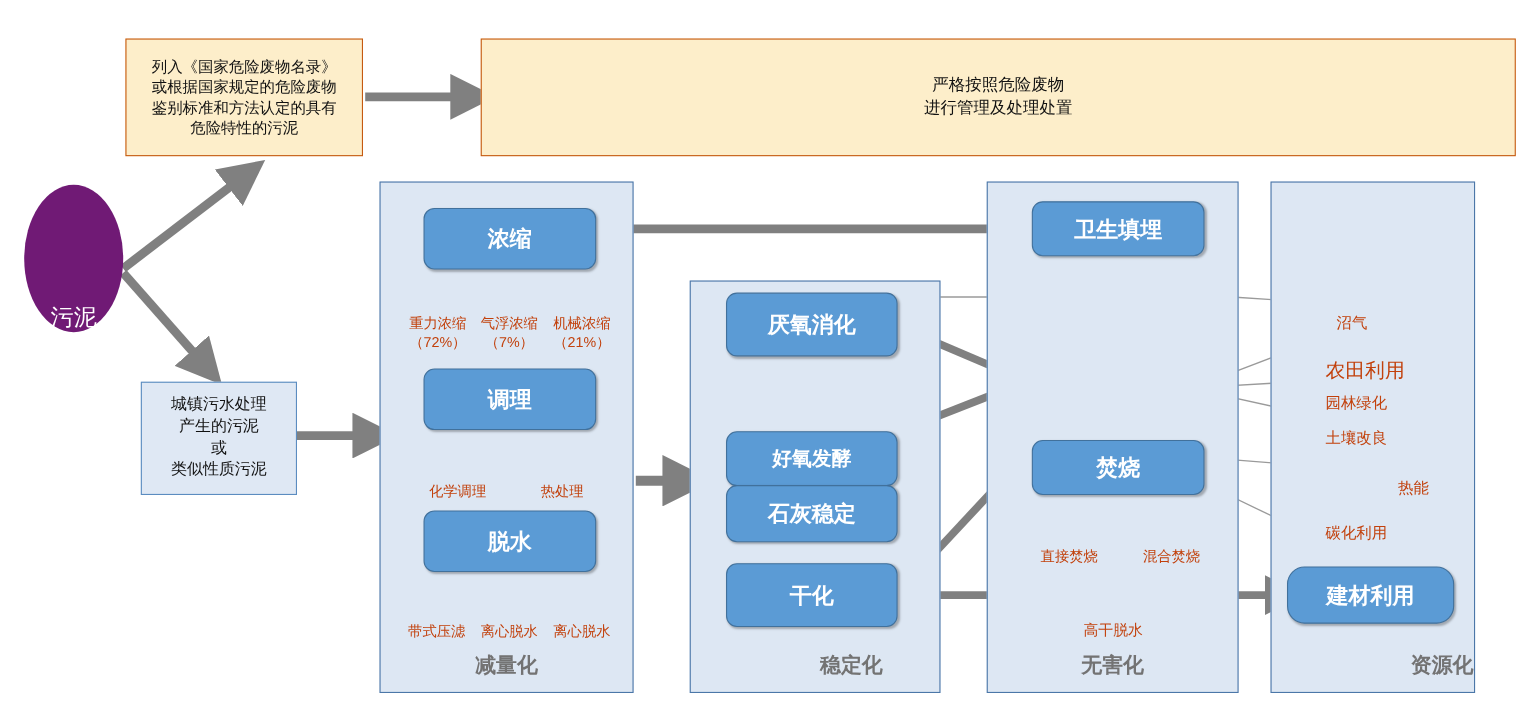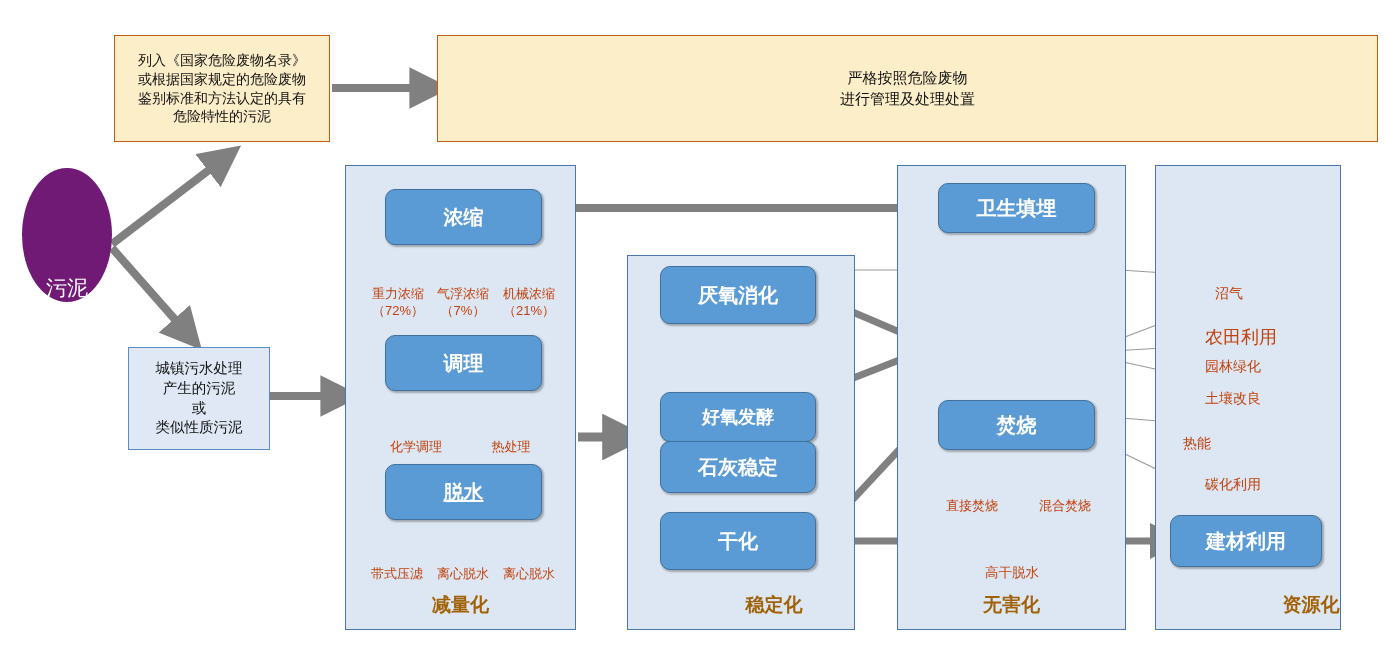--- a/index.html
+++ b/index.html
@@ -20,21 +20,21 @@
       display:flex;align-items:center;justify-content:center;text-align:center;
       color:#111;line-height:1.35;white-space:pre-line;}
 
   
   .ellipse{background:#701a75;border-radius:50%;
       display:flex;align-items:flex-end;justify-content:center;
       color:#fff;font-weight:normal;}
 
   
   .panel{background:#dde7f3;border:1.3px solid #4b77a8;}
-  .panel-title{position:absolute;text-align:center;font-weight:bold;color:#a16207;}
+  .panel-title{position:absolute;text-align:center;font-weight:bold;color:#737373;}
 
   
   .bluebox{background:#5b9bd5;border:1px solid #41719c;border-radius:10px;
       display:flex;align-items:center;justify-content:center;text-align:right;
       color:#ffffff;font-weight:bold;
       box-shadow:1.5px 1.5px 2px rgba(0,0,0,0.28);}
 
   
   .caption{position:absolute;text-align:center;color:#c2410c;line-height:1.3;
       white-space:pre-line;}
@@ -146,21 +146,21 @@
   <div class="node bluebox" style="left:385px;top:335px;width:157px;height:56px;font-size:20px;">
     <span>调理</span>
   </div>
   <div class="caption" style="left:364px;top:422px;width:104px;font-size:13px;">
     <span>化学调理</span>
   </div>
   <div class="caption" style="left:466px;top:422px;width:90px;font-size:13px;">
     <span>热处理</span>
   </div>
 
-  <div class="node bluebox" style="left:385px;top:464px;width:157px;height:56px;font-size:20px;text-decoration:underline;">
+  <div class="node bluebox" style="left:385px;top:464px;width:157px;height:56px;font-size:20px;">
     <span>脱水</span>
   </div>
   <div class="caption" style="left:345px;top:549px;width:104px;font-size:13px;">
     <span>带式压滤</span>
   </div>
   <div class="caption" style="left:412px;top:549px;width:102px;font-size:13px;">
     <span>离心脱水</span>
   </div>
   <div class="caption" style="left:478px;top:549px;width:102px;font-size:13px;">
     <span>离心脱水</span>
@@ -215,24 +215,24 @@
   </div>
   <div class="caption" style="left:1205px;top:303px;width:110px;font-size:18px;text-align:left;">
     <span>农田利用</span>
   </div>
   <div class="caption" style="left:1205px;top:371px;width:110px;font-size:14px;text-align:left;">
     <span>土壤改良</span>
   </div>
   <div class="caption" style="left:1205px;top:339px;width:110px;font-size:14px;text-align:left;">
     <span>园林绿化</span>
   </div>
-  <div class="caption" style="left:1147px;top:416px;width:100px;font-size:14px;text-align:center;">
+  <div class="caption" style="left:1271px;top:416px;width:100px;font-size:14px;text-align:left;">
     <span>热能</span>
   </div>
   <div class="caption" style="left:1205px;top:457px;width:110px;font-size:14px;text-align:left;">
     <span>碳化利用</span>
   </div>
 
-  <div class="node bluebox" style="left:1170px;top:515px;width:152px;height:52px;font-size:20px;">
+  <div class="node bluebox" style="left:1170px;top:515px;width:152px;height:52px;font-size:20px;border-radius:16px;">
     <span>建材利用</span>
   </div>
 
 </div>
 
 </body></html>

